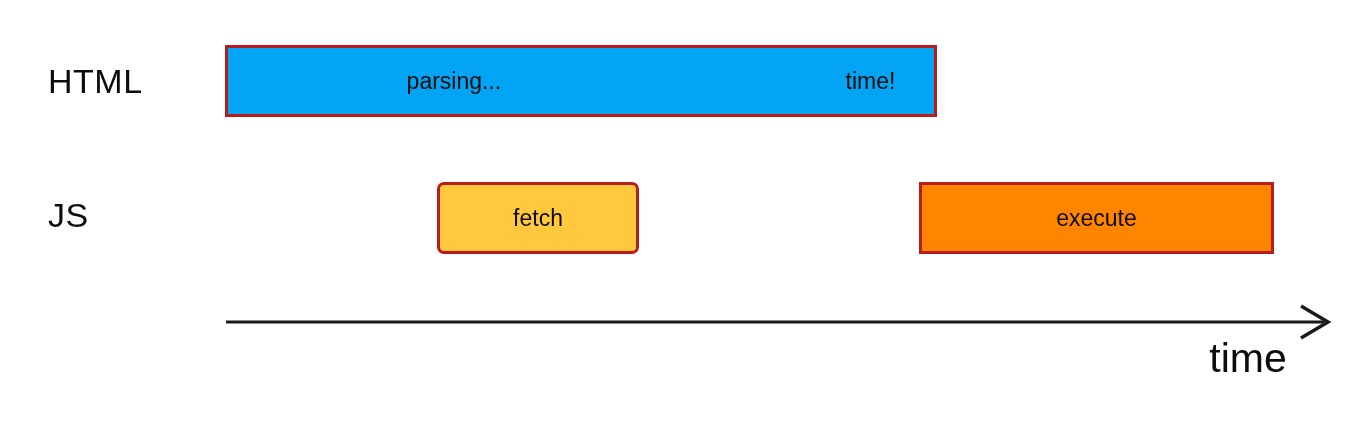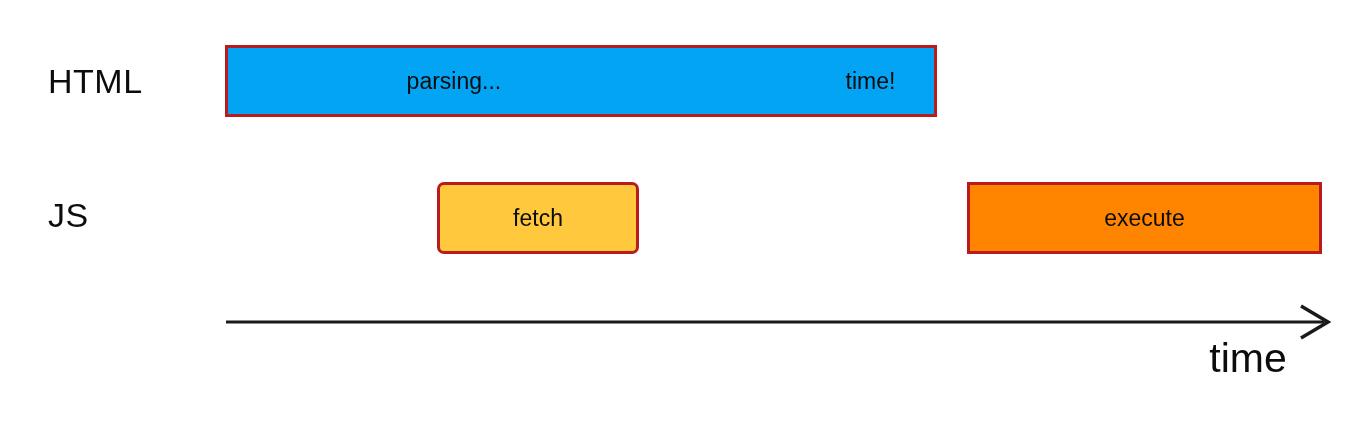--- a/index.html
+++ b/index.html
@@ -26,21 +26,21 @@
     box-sizing: border-box;
     border: 3px solid #b91c1c;
     height: 72px;
     display: flex;
     align-items: center;
     justify-content: center;
     font-size: 23px;
   }
   .bar-parsing { left: 225px; top: 45px;  width: 712px; }
   .bar-fetch   { left: 437px; top: 182px; width: 202px; }
-  .bar-execute { left: 967px; top: 182px; width: 355px; }
+  .bar-execute { left: 919px; top: 182px; width: 355px; }
   .bar-inner-text {
     position: absolute;
     top: 50%;
     transform: translate(-50%, -50%);
     white-space: nowrap;
   }
   .parsing-text { left: 32%; }
   .done-text    { left: 91%; }
   .axis-svg {
     position: absolute;

